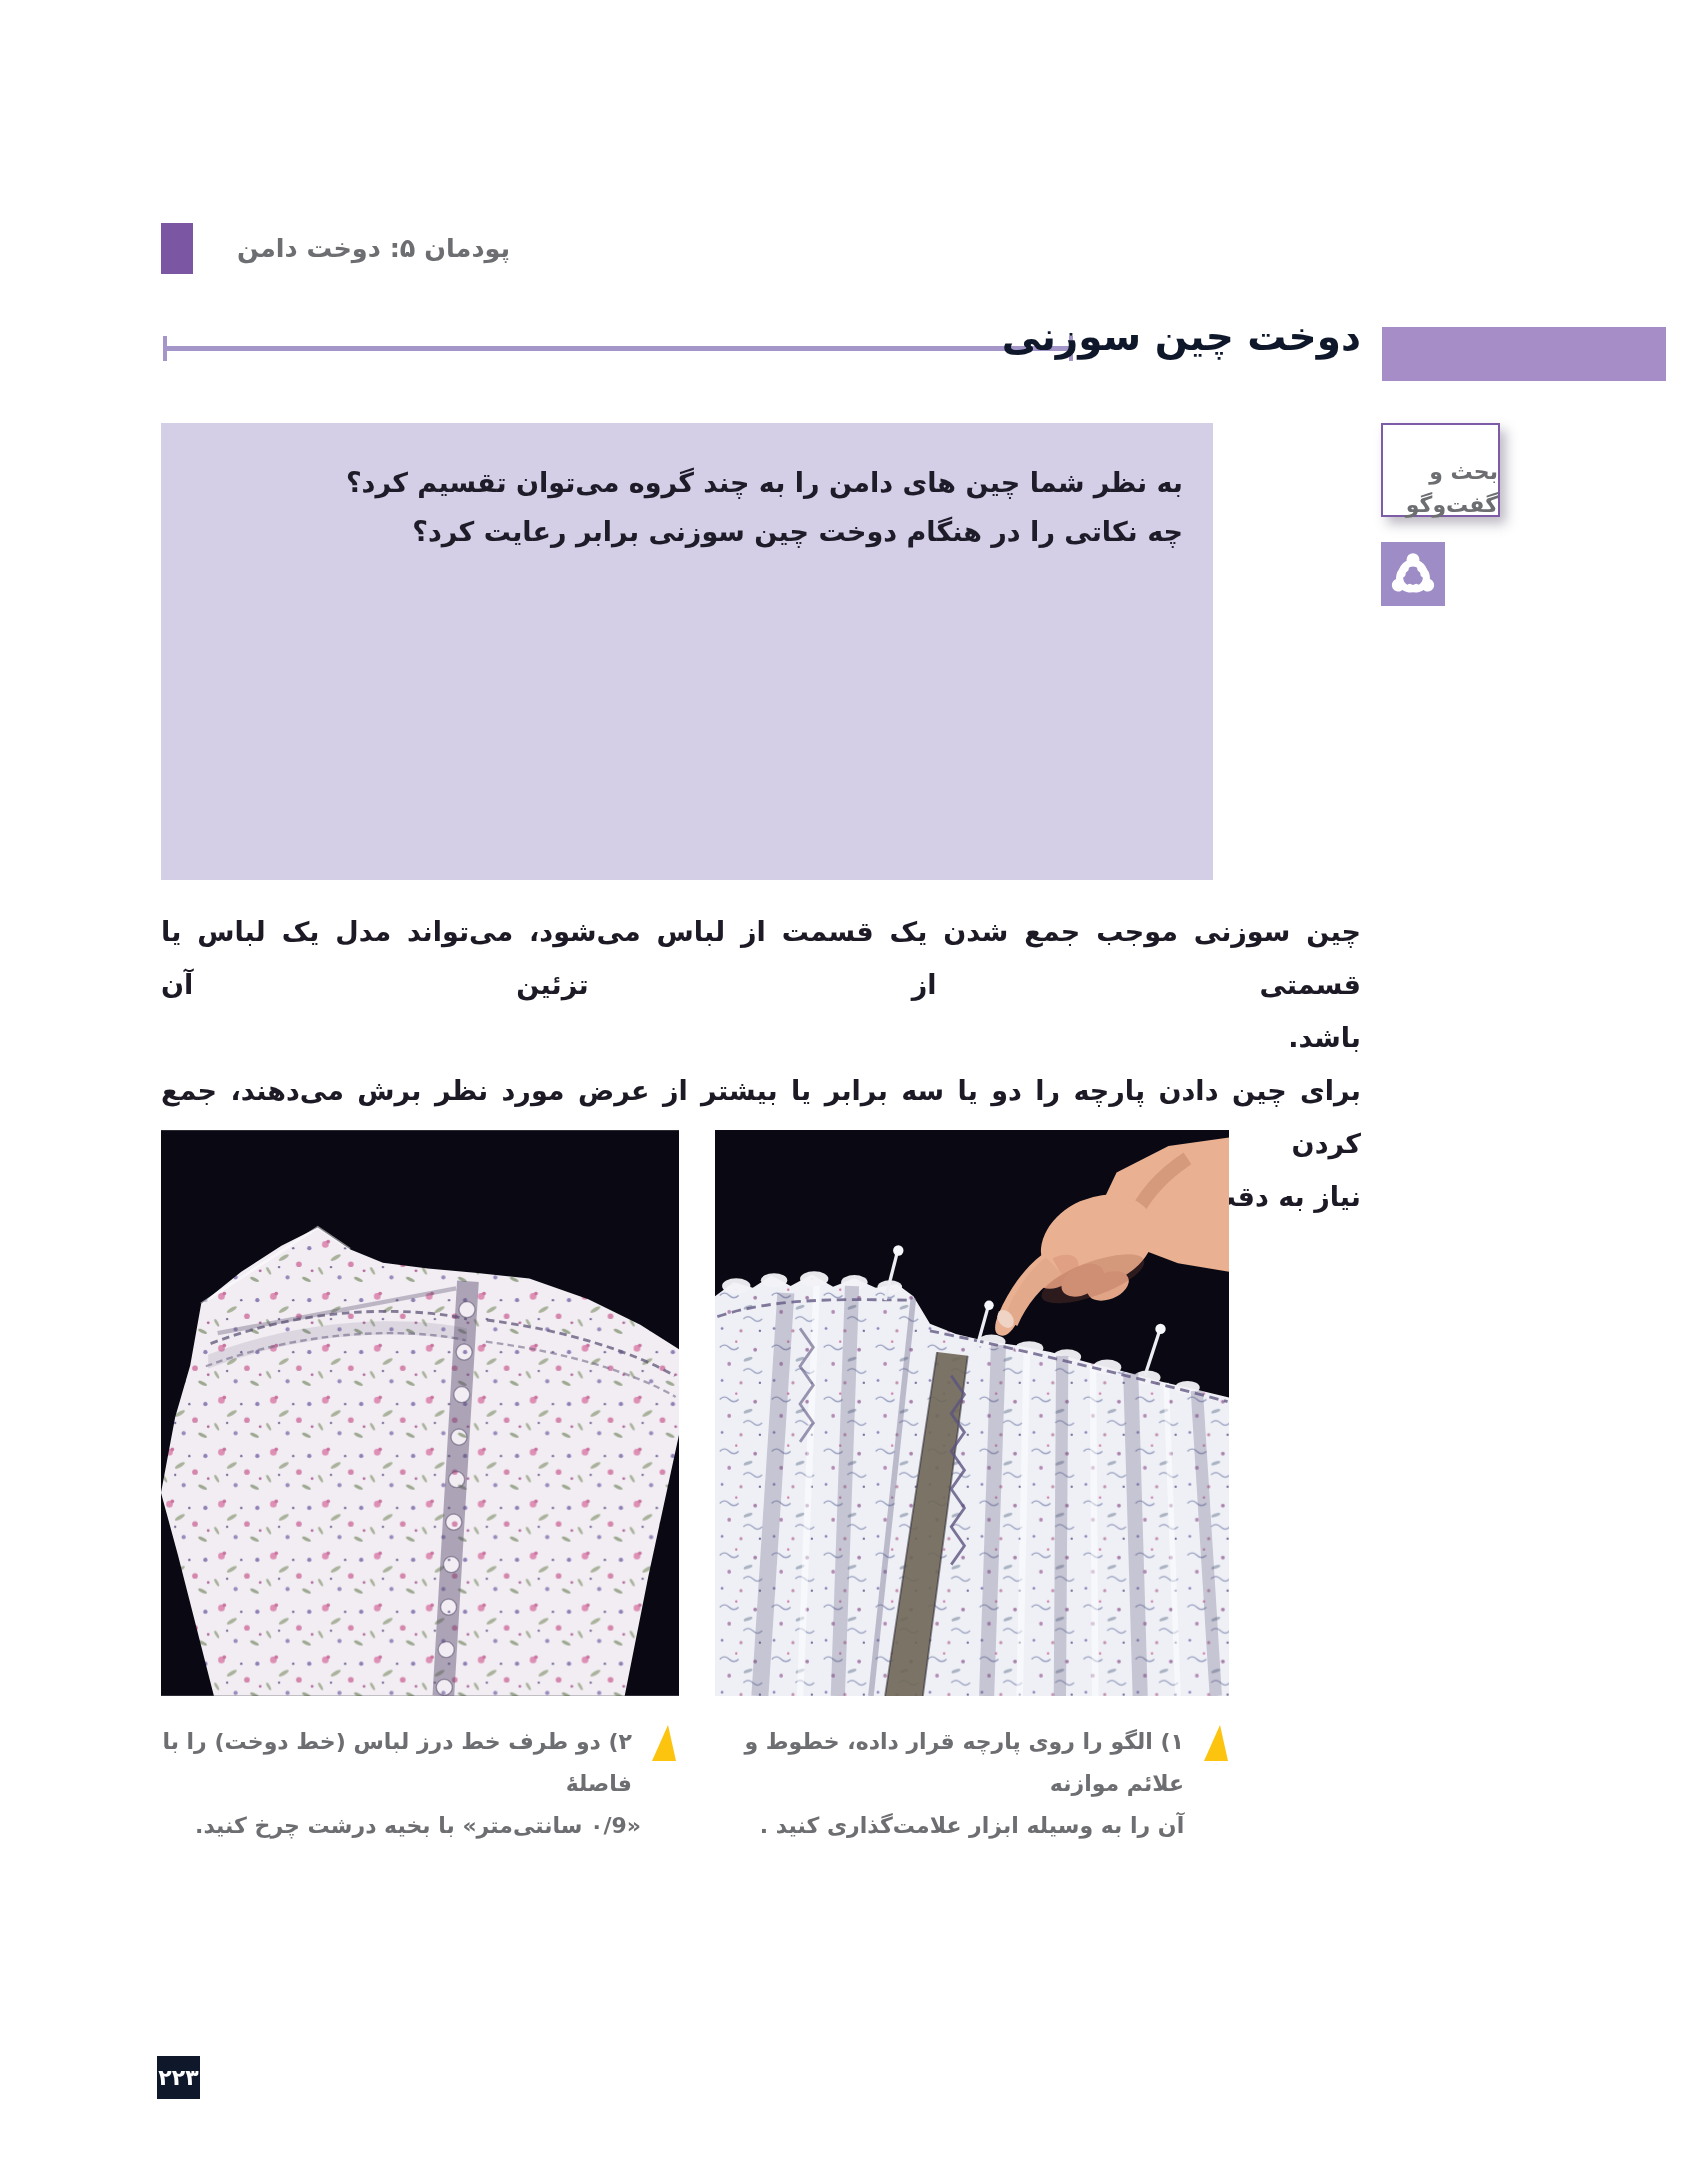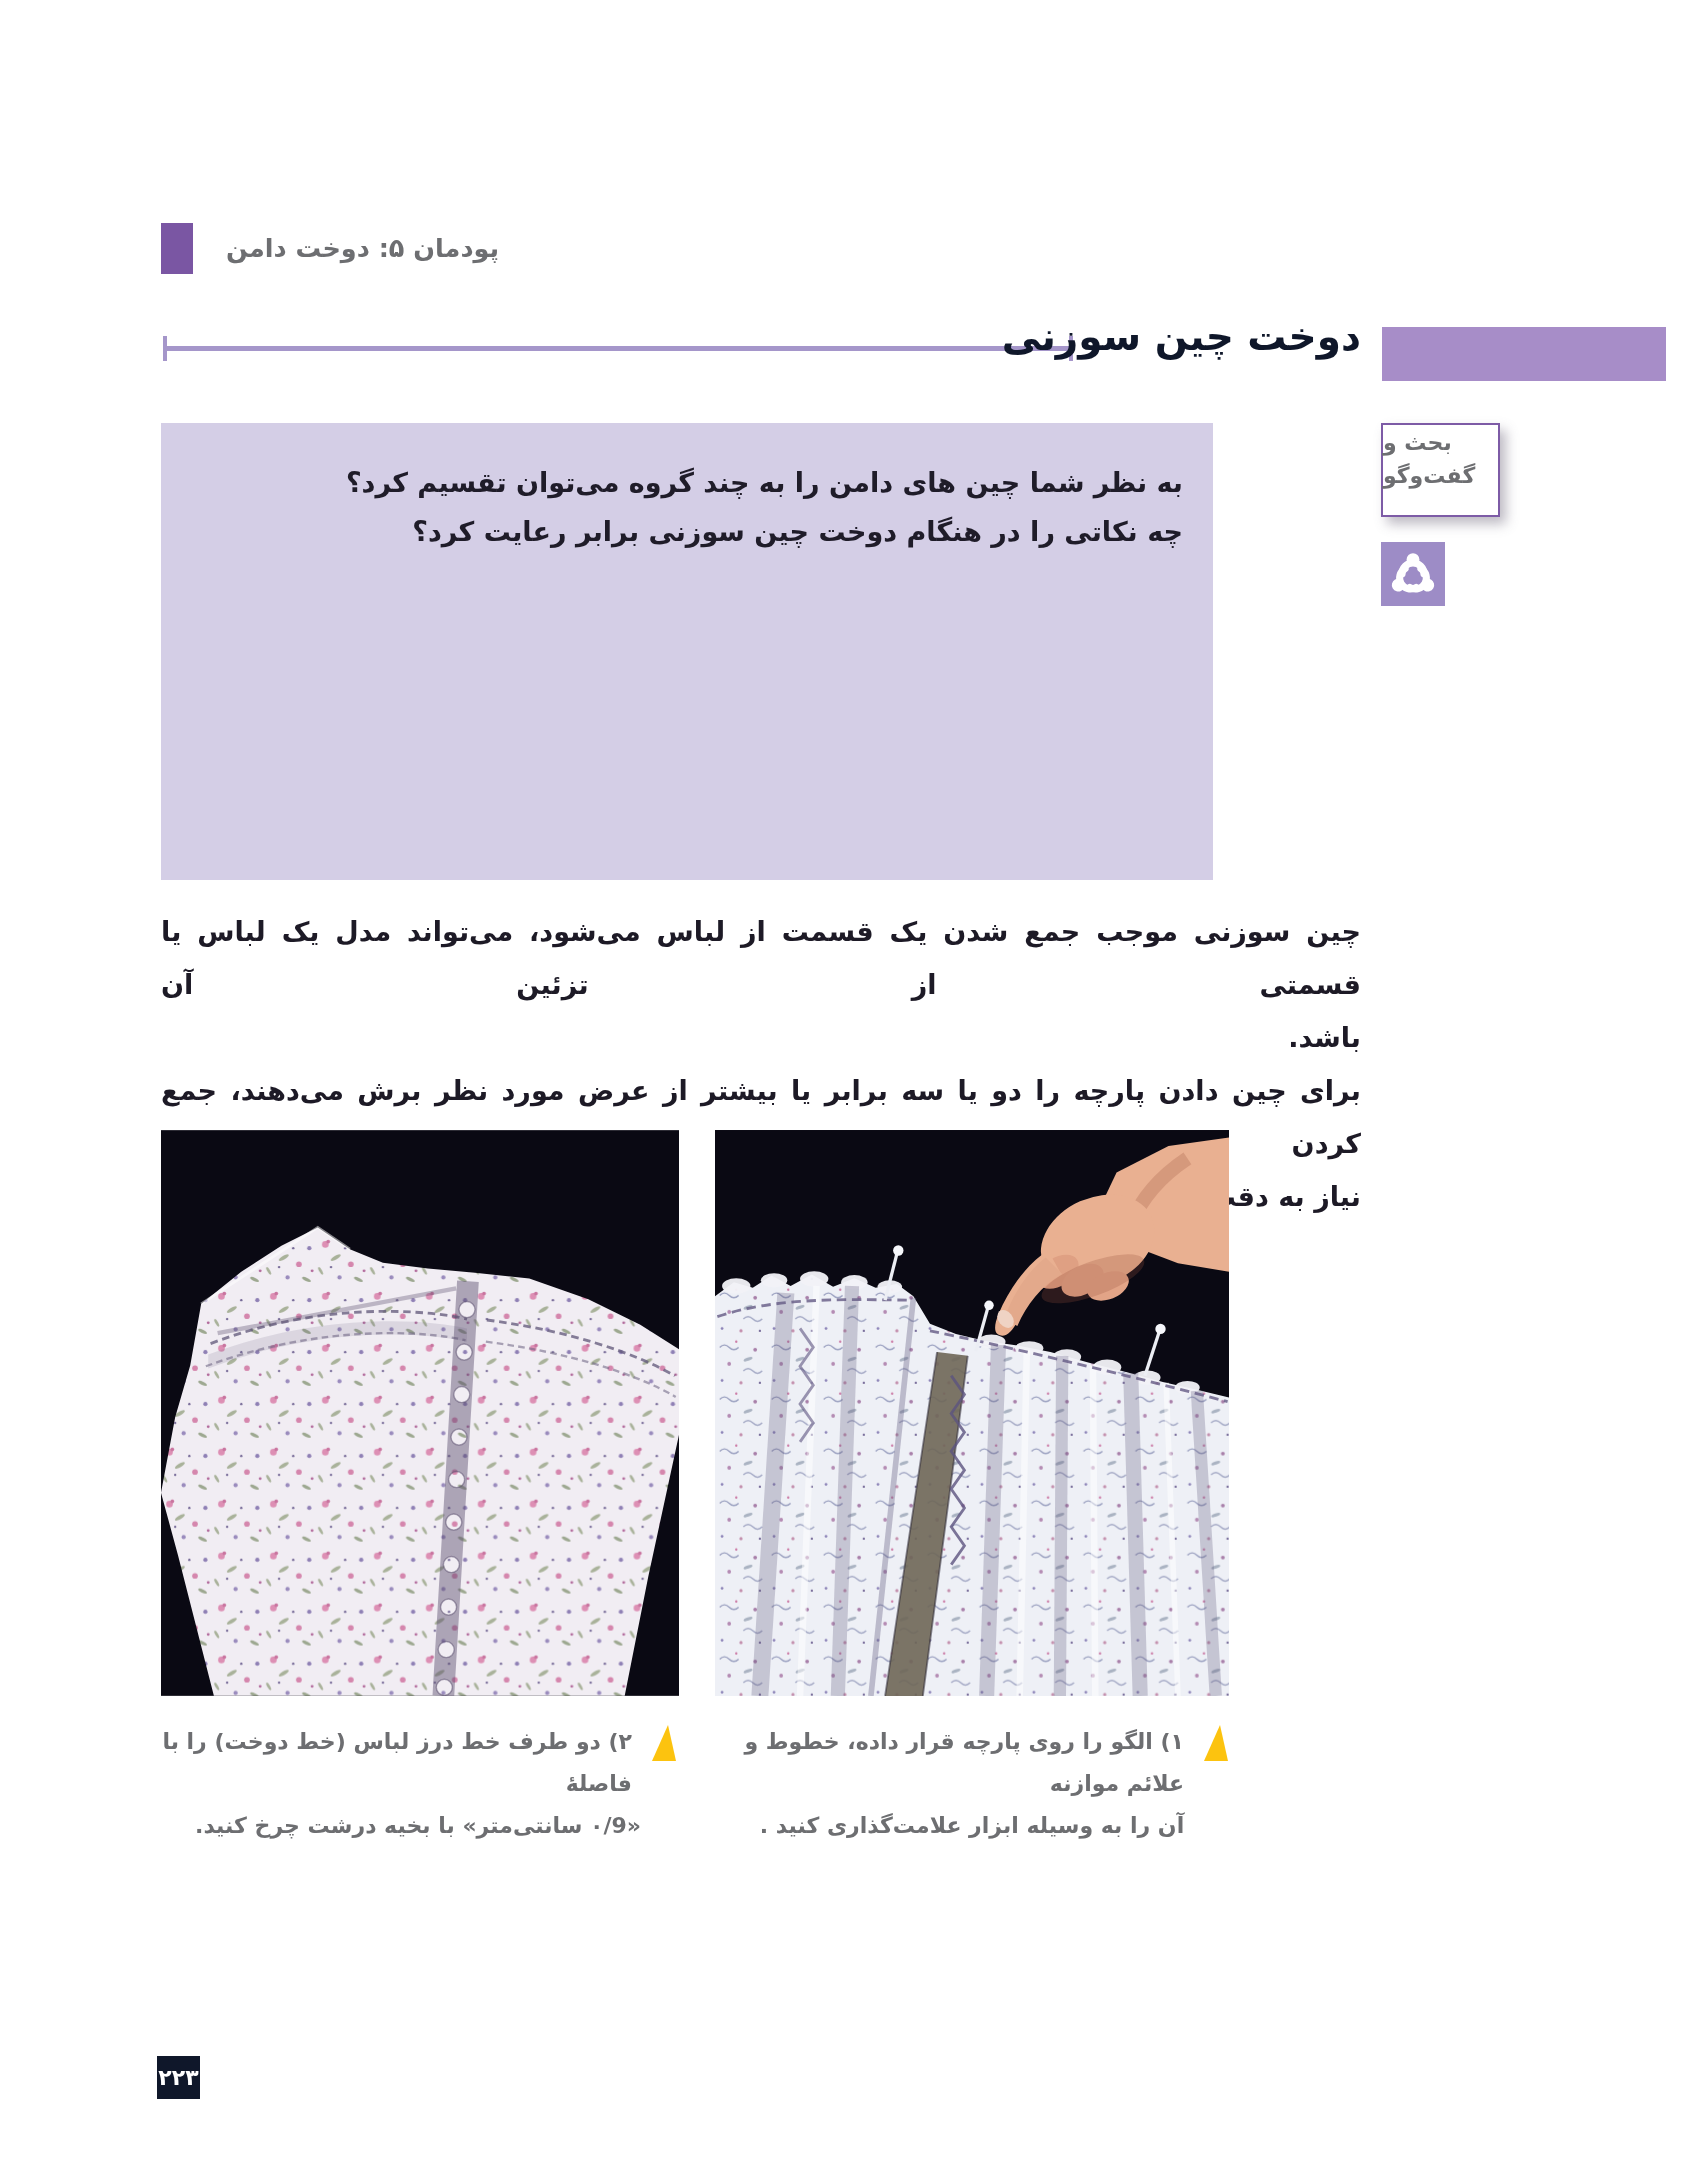--- a/index.html
+++ b/index.html
@@ -2,41 +2,41 @@
 <html lang="fa" style="font-size:7.6px"><head>
 <meta charset="utf-8">
 <style>
   html,body{margin:0;padding:0;background:#ffffff;}
   .page{position:relative;width:1687px;height:2183px;background:#ffffff;overflow:hidden;
         font-family:"DejaVu Sans",sans-serif;}
   .rtl{direction:rtl;}
 
   
   .module-marker{position:absolute;left:161px;top:223px;width:32px;height:51px;background:#7a56a3;}
-  .module-header{position:absolute;left:226px;top:223px;height:51px;line-height:51px;
+  .module-header{position:absolute;left:237px;top:223px;height:51px;line-height:51px;
                  font-size:25.5px;font-weight:bold;color:#6d6e71;white-space:nowrap;}
 
   
   .title-line{position:absolute;left:163px;top:346px;width:910px;height:5.2px;background:#a596ca;}
   .title-line .cap{position:absolute;top:-10px;width:4.3px;height:25px;background:#a596ca;}
   .title-line .cap-l{left:0;}
   .title-line .cap-r{right:0;}
   .section-title{position:absolute;right:326px;top:314px;margin:0;font-size:39px;font-weight:bold;
                  color:#0f172a;white-space:nowrap;}
   .title-accent{position:absolute;left:1382px;top:327px;width:284px;height:54px;background:#a78dc8;}
 
   
   .question-panel{position:absolute;left:161px;top:423px;width:1052px;height:457px;background:#d4cee6;
                   box-sizing:border-box;padding:35px 30px 0 30px;font-weight:bold;}
   .q-line{font-size:27px;line-height:49px;color:#1f1c29;text-align:right;}
 
   
   .discussion-label{position:absolute;left:1381px;top:423px;width:119px;height:94px;box-sizing:border-box;
-                    background:#ffffff;border:2.4px solid #7d5ba6;text-align:left;
-                    box-shadow:5.7px 6.6px 11.3px rgba(110,105,125,0.45);padding-top:1px;}
+                    background:#ffffff;border:2.4px solid #7d5ba6;text-align:right;
+                    box-shadow:5.7px 6.6px 11.3px rgba(110,105,125,0.45);padding-top:30px;}
   .discussion-label div{font-size:22px;font-weight:bold;color:#6d6e71;line-height:33px;}
   .group-icon{position:absolute;left:1381px;top:542px;width:64px;height:64px;}
   .group-icon svg{display:block;}
 
   
   .body-text{position:absolute;left:161px;top:905px;width:1200px;}
   .b-line{font-size:27px;line-height:53px;color:#1d1a26;text-align:right;font-weight:bold;}
   .b-line.just{text-align:justify;text-align-last:justify;}
 
   

